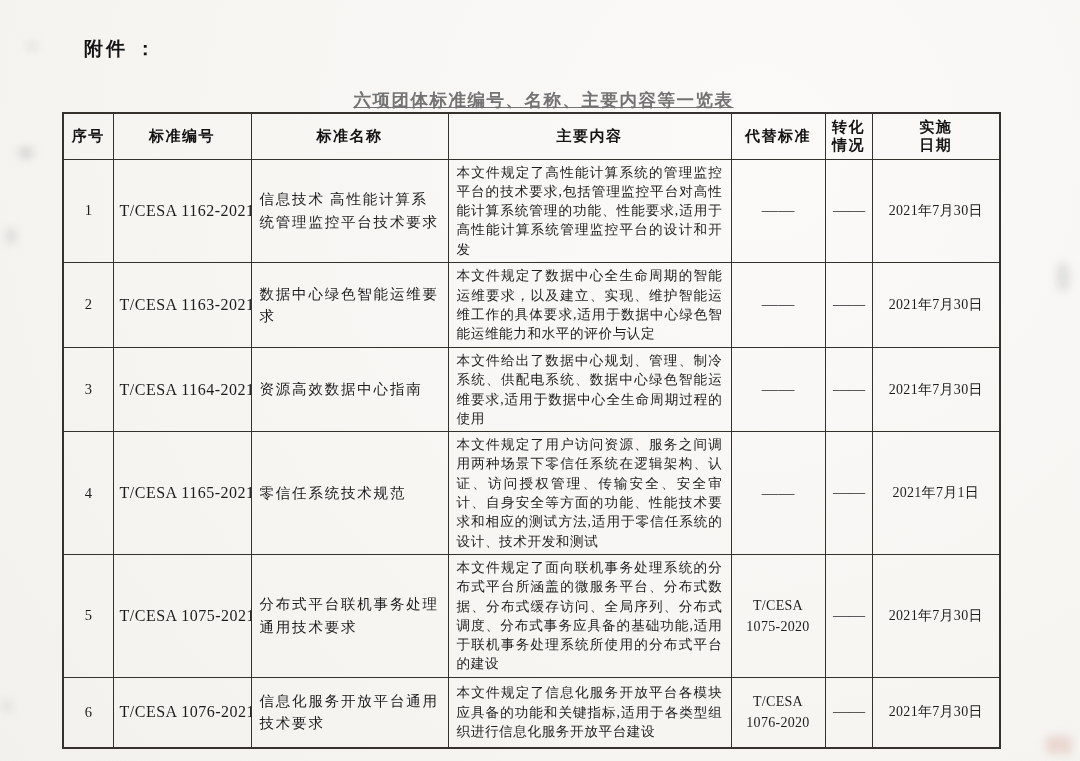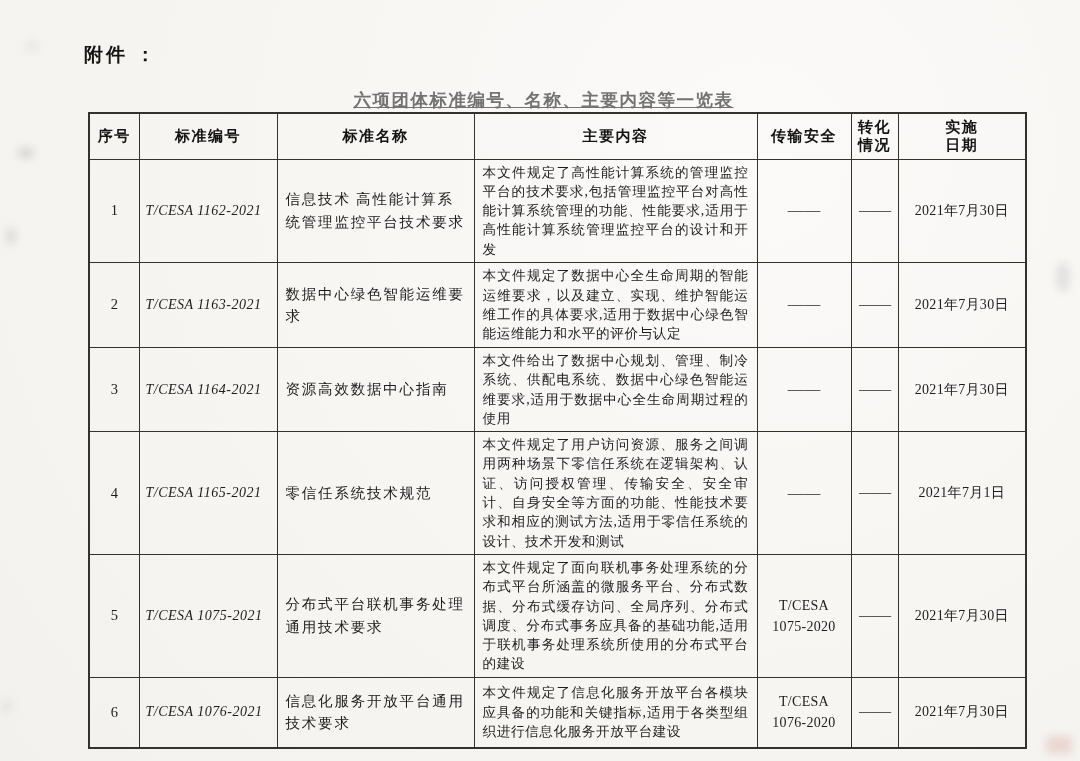--- a/index.html
+++ b/index.html
@@ -26,42 +26,42 @@
   .smudge.s1 { left: 18px; top: 148px; width: 16px; height: 10px; background: rgba(150,150,150,.35); }
   .smudge.s2 { left: 6px;  top: 228px; width: 10px; height: 16px; background: rgba(160,160,160,.30); }
   .smudge.s3 { left: 26px; top: 42px;  width: 12px; height: 8px;  background: rgba(170,170,170,.25); }
   .smudge.s4 { left: 1056px; top: 262px; width: 14px; height: 30px; background: rgba(165,165,165,.28); }
   .smudge.s5 { left: 1046px; top: 736px; width: 26px; height: 18px; background: rgba(214,160,150,.35); border-radius: 3px; }
   .smudge.s6 { left: 2px; top: 700px; width: 10px; height: 12px; background: rgba(175,175,175,.25); }
 
   .attachment {
     position: absolute;
     left: 84px;
-    top: 42px;
+    top: 36px;
     font-size: 19px;
     font-weight: bold;
     letter-spacing: 3px;
     color: #141414;
   }
   .doc-title {
     position: absolute;
     left: 75px;
     top: 88px;
     width: 937px;
     text-align: center;
     font-size: 17.5px;
     font-weight: bold;
     letter-spacing: 1.5px;
     color: #737373;
     text-decoration: underline;
   }
 
   table.std-table {
     position: absolute;
-    left: 88px;
+    left: 62px;
     top: 112px;
     width: 937px;
     border-collapse: collapse;
     table-layout: fixed;
     background: transparent;
     border-radius: 13px;
   }
   .std-table col.c-index   { width: 50px; }
   .std-table col.c-code    { width: 138px; }
   .std-table col.c-name    { width: 197px; }
@@ -95,24 +95,23 @@
   .std-table tr.r-4 { height: 108px; }
   .std-table tr.r-5 { height: 118px; }
   .std-table tr.r-6 { height: 64px; }
 
   td.cell-index {
     text-align: center;
     font-size: 14.5px;
   }
   td.cell-code {
     text-align: left;
-    font-size: 14px;
+    font-size: 16px;
     letter-spacing: 0.5px;
     white-space: nowrap;
-    font-style: italic;
   }
   td.cell-name {
     font-size: 14.5px;
     letter-spacing: 1.8px;
     line-height: 1.55;
     padding: 12px 8px;
   }
   td.cell-content {
     font-size: 13.6px;
     letter-spacing: 0.6px;
@@ -164,21 +163,21 @@
       <col class="c-replace">
       <col class="c-conv">
       <col class="c-date">
   </colgroup>
   <thead>
     <tr class="h-row">
       <th>序号</th>
       <th>标准编号</th>
       <th>标准名称</th>
       <th>主要内容</th>
-      <th>传输安全</th>
+      <th>代替标准</th>
       <th>
         <span>转化</span><br>
         <span>情况</span>
       </th>
       <th>
         <span>实施</span><br>
         <span>日期</span>
       </th>
     </tr>
   </thead>

